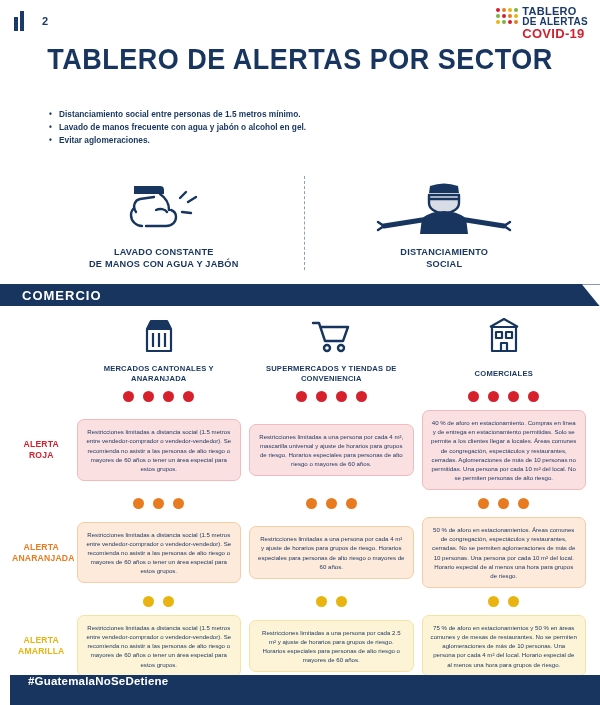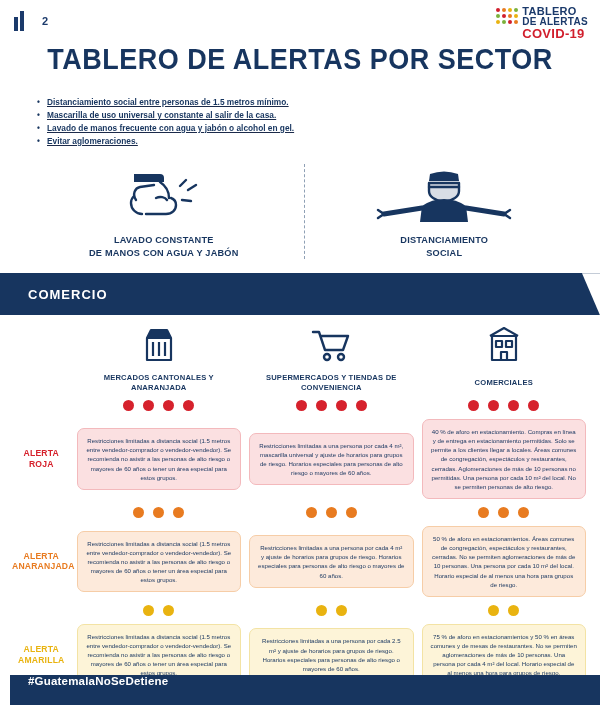--- a/index.html
+++ b/index.html
@@ -52,21 +52,21 @@
     font-family: "Liberation Sans", sans-serif;
     transform: scaleY(1.12);
   }
 
   
   .recs { padding: 16px 18px 4px 22px; }
   .recs h2 {
     font-size: 8.5px; font-weight:bold; letter-spacing:.2px;
     margin: 0 0 3px 0; color:#17355f; text-transform: uppercase;
   }
-  .recs ul { margin:5px; padding-left: 12px; text-decoration: underline; }
+  .recs ul { margin:17px; padding-left: 12px; }
   .recs li {
     font-size: 8.3px; line-height: 1.55; color:#17355f; font-weight:bold;
     list-style: none; position: relative; padding-left: 8px;
   }
   .recs li:before {
     content:"•"; position:absolute; left:-2px; color:#17355f;
   }
 
   
   .panels {
@@ -78,22 +78,22 @@
   .panel .art { height: 62px; display:flex; align-items:center; justify-content:center; }
   .panel .cap {
     margin-top: 8px;
     font-size: 9.2px; font-weight:bold; color:#17355f; line-height:1.35;
     letter-spacing:.2px;
   }
 
   
   .band {
     background:#17355f; color:#fff;
-    height: 42px; display:flex; align-items:center;
-    padding-left: 28px;
+    height: 22px; display:flex; align-items:center;
+    padding-left: 22px;
     font-size: 13px; font-weight:bold; letter-spacing:1px;
     position: relative;
     margin-top: 4px;
   }
   .band:after{
     content:""; position:absolute; right:0; top:0; height:100%; width:18px;
     background:#fff;
     clip-path: polygon(100% 0, 0 0, 100% 100%);
   }
 
@@ -172,21 +172,20 @@
       <div class="l3">COVID-19</div>
     </div>
   </div>
 </div>
 
 <h1 class="title">TABLERO DE ALERTAS POR SECTOR</h1>
 
 <div class="recs">
   <ul>
     <li>Distanciamiento social entre personas de 1.5 metros mínimo.</li>
-    <li>Mascarilla de uso universal y constante al salir de la casa.</li>
     <li>Lavado de manos frecuente con agua y jabón o alcohol en gel.</li>
     <li>Evitar aglomeraciones.</li>
   </ul>
 </div>
 
 <div class="panels">
 
   <div class="panel">
     <div class="art">
       <svg width="96" height="58" viewBox="0 0 96 58" fill="none" stroke="#17355f" stroke-width="2.4" stroke-linecap="round" stroke-linejoin="round">

